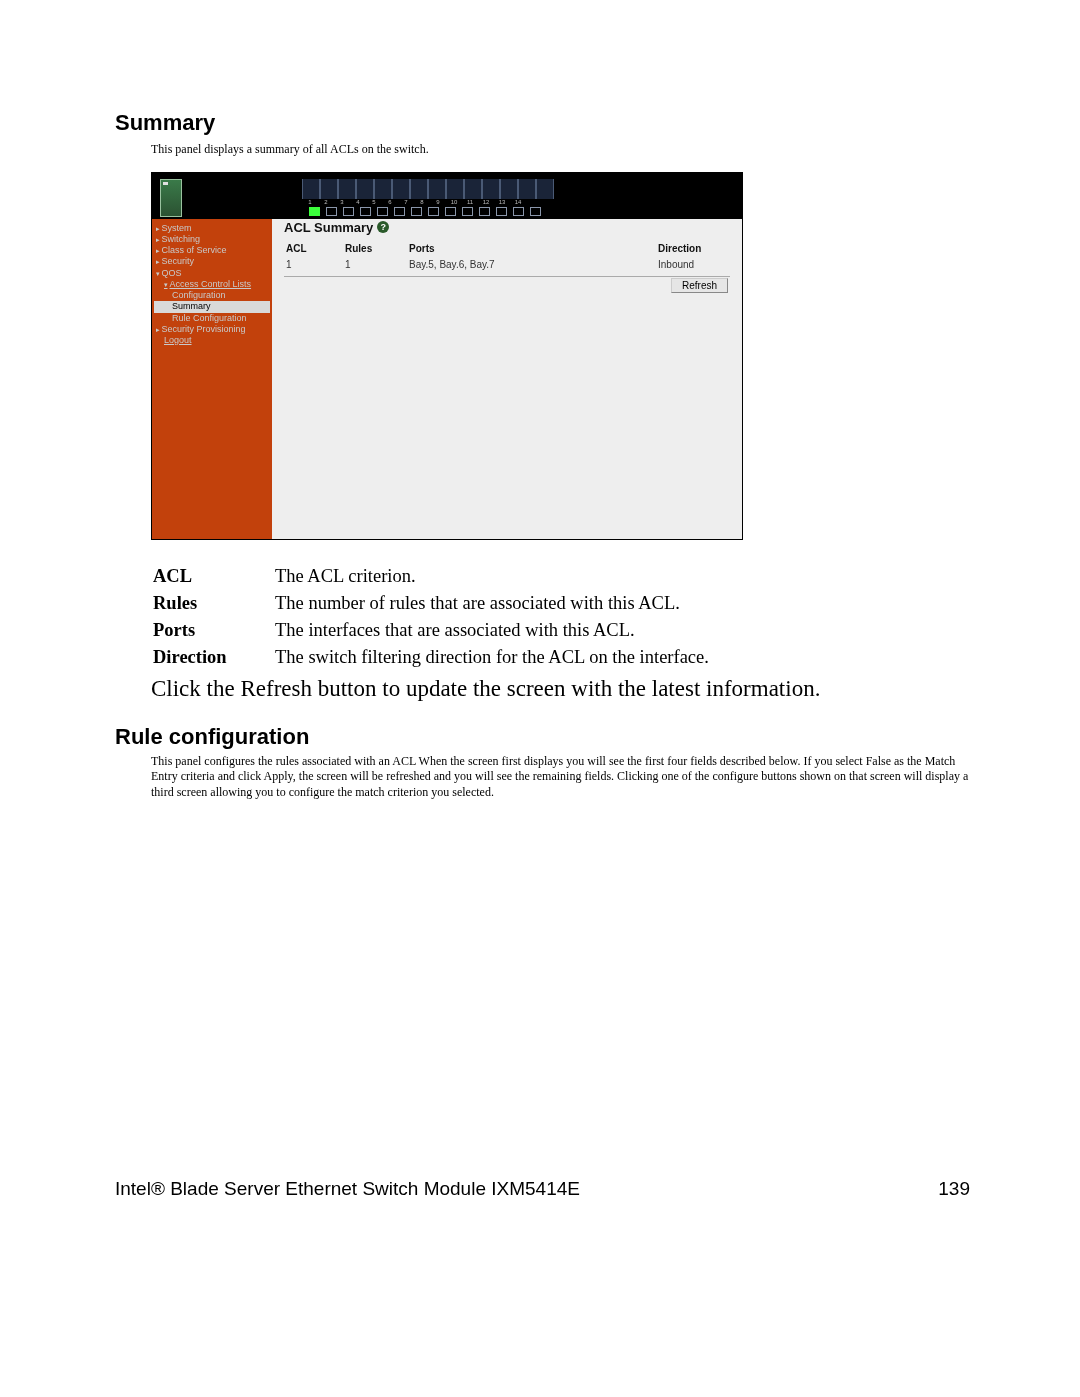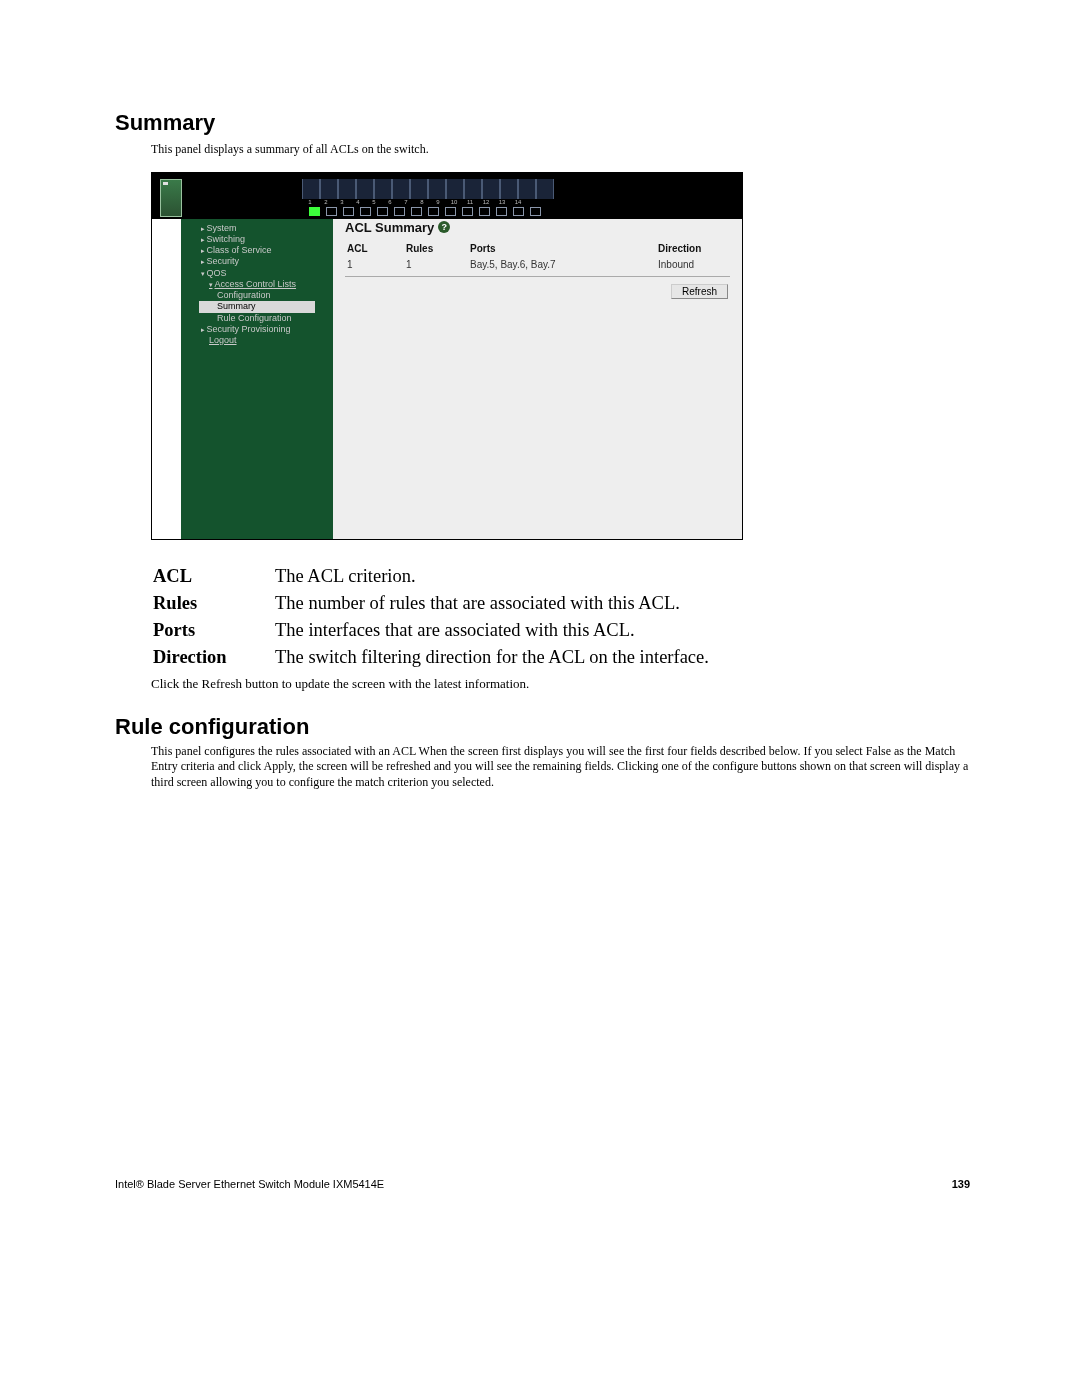--- a/index.html
+++ b/index.html
@@ -103,25 +103,24 @@
   margin: 0 3px;
 }
 .port-bottom-row .sq.on { background: #3cff3c; border-color:#3cff3c; }
 .shot-body {
   display: flex;
   background: #fff;
   min-height: 320px;
 }
 .shot-nav {
   width: 116px;
-  background: #14532d;
+  background: #c2410c;
   color: #c9c9c9;
-  padding: 4px 18px;
+  padding: 4px 2px;
   line-height: 1.25;
-  margin-left: 29px;
 }
 .shot-nav .ni { white-space: nowrap; }
 .shot-nav .ni.sel { background: #d9d9d9; color: #000; }
 .shot-nav .bullet::before { content: "\25B8"; font-size: 7px; margin-right: 2px; }
 .shot-nav .down::before { content: "\25BE"; font-size: 7px; margin-right: 2px; }
 .shot-nav .l1 { padding-left: 2px; }
 .shot-nav .l2 { padding-left: 10px; text-decoration: underline; }
 .shot-nav .l3 { padding-left: 18px; }
 .shot-main {
   flex: 1;
@@ -166,21 +165,21 @@
   color: #333;
 }
 .acl-table tr.divider td {
   border-top: 1px solid #aaa;
   padding: 0;
   height: 1px;
 }
 .refresh-row {
   text-align: right;
   padding-right: 2px;
-  margin-top: 6px;
+  margin-top: 0;
 }
 .btn-refresh {
   font-family: Arial, Helvetica, sans-serif;
   font-size: 10px;
   padding: 1px 10px;
   background: #e6e6e6;
   border: 1px solid #888;
   border-top-color: #ccc;
   border-left-color: #ccc;
   cursor: pointer;
@@ -194,40 +193,40 @@
   vertical-align: top;
   padding: 2px 0;
 }
 .def-table td.term {
   font-weight: bold;
   width: 120px;
   white-space: nowrap;
 }
 .note {
   margin-left: 36px;
-  font-size: 13px;
+  font-size: 23px;
   margin-bottom: 22px;
 }
 .sub-h {
   font-family: Arial, Helvetica, sans-serif;
   font-weight: bold;
   font-size: 22px;
   margin: 8px 0 4px 0;
 }
 .footer {
   position: absolute;
   left: 115px;
   right: 110px;
   top: 1178px;
   display: flex;
   justify-content: space-between;
   font-family: Arial, Helvetica, sans-serif;
-  font-size: 11px;
-}
-.footer .pg { font-weight: bold; }
+  font-size: 19px;
+}
+.footer .pg { font-weight: normal; }
 </style>
 </head>
 <body>
 
 <div class="page">
 
   <div class="h2">Summary</div>
   <div class="body-indent intro">This panel displays a summary of all ACLs on the switch.</div>
 
   <div class="shot">

